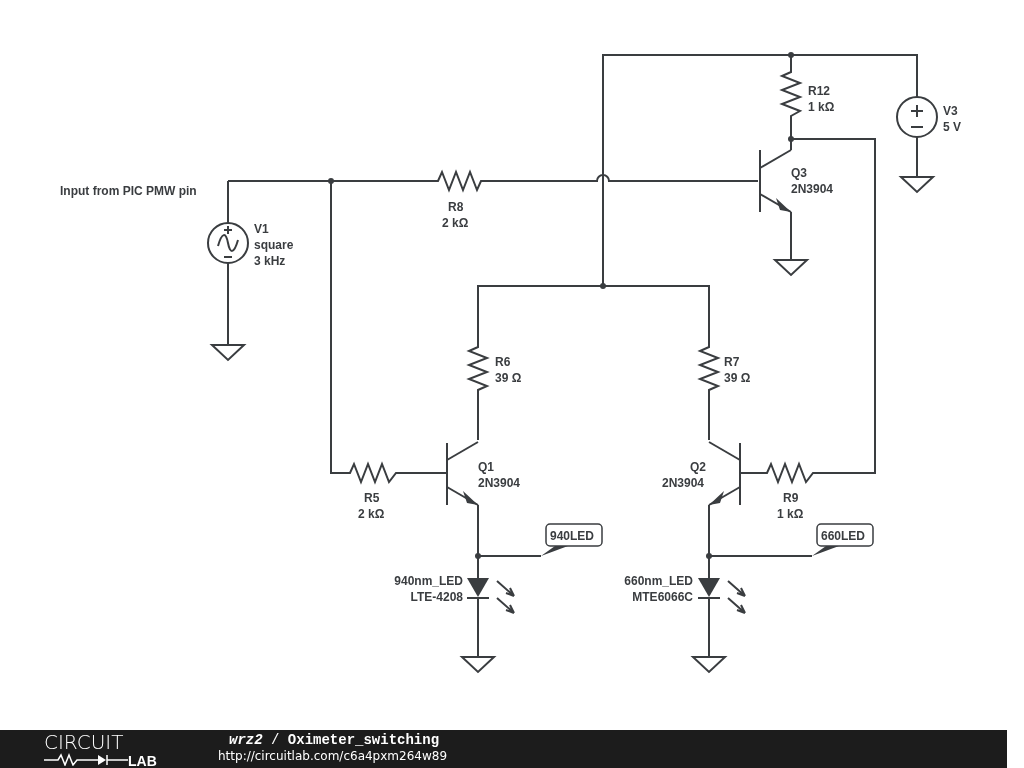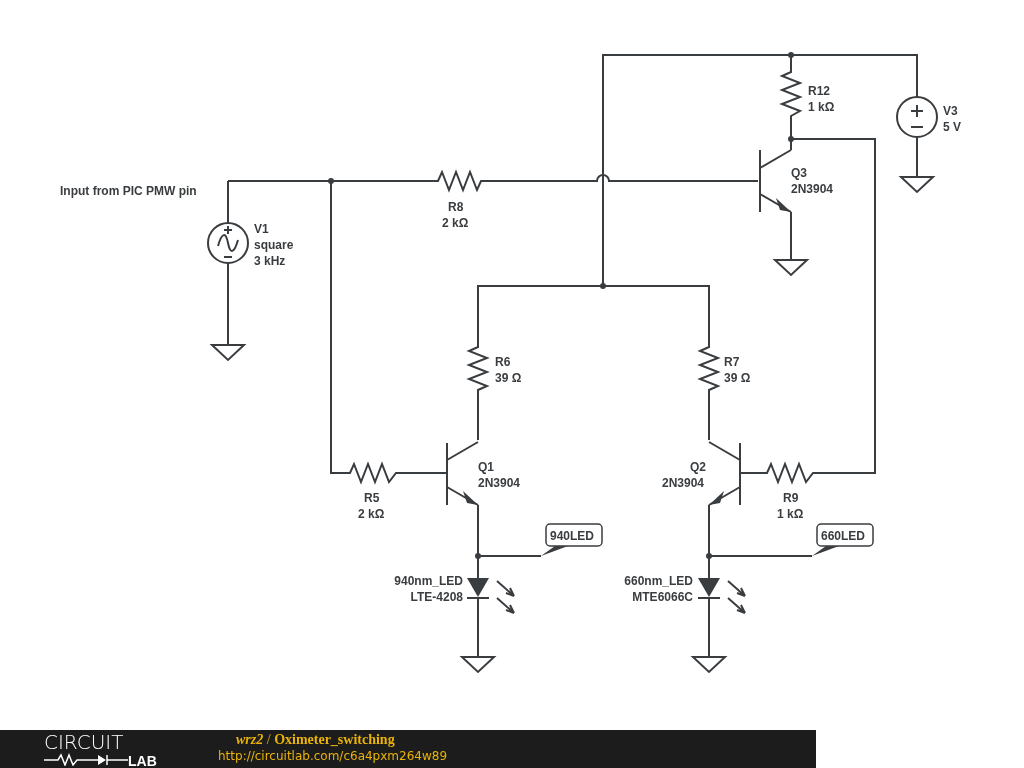--- a/index.html
+++ b/index.html
@@ -1,23 +1,23 @@
 <!DOCTYPE html>
 <html><head>
 <meta charset="utf-8">
 <style>
   html,body{margin:0;padding:0;background:#fff;}
   body{width:1024px;height:768px;position:relative;overflow:hidden;font-family:"Liberation Sans",sans-serif;}
   #schem{position:absolute;left:0;top:0;width:1024px;height:730px;}
   .w{stroke:#3a3d40;stroke-width:2;fill:none;}
   .t{font-family:"Liberation Sans",sans-serif;font-size:12px;font-weight:bold;fill:#3a3d40;}
   .dot{fill:#3a3d40;}
-  #footer{position:absolute;left:0;top:730px;width:816px;height:38px;background:#1c1c1c;color:#eab308;}
+  #footer{position:absolute;left:0;top:730px;width:1007px;height:38px;background:#1c1c1c;color:#ffffff;}
   #logo{position:absolute;left:44px;top:2px;width:130px;height:34px;}
-  #ftitle{position:absolute;left:236px;top:2px;font-size:14px;font-family:Liberation Serif, serif;}
+  #ftitle{position:absolute;left:229px;top:2px;font-size:14px;font-family:Liberation Mono, monospace;}
   #furl{position:absolute;left:218px;top:19px;font-size:12px;font-family:"DejaVu Sans",sans-serif;}
 </style>
 </head>
 <body>
 
 <svg id="schem" viewBox="0 0 1024 730">
 
   <g>
     <line class="w" x1="228" y1="181" x2="228" y2="223"></line>
     <circle class="w" cx="228" cy="243" r="20"></circle>

